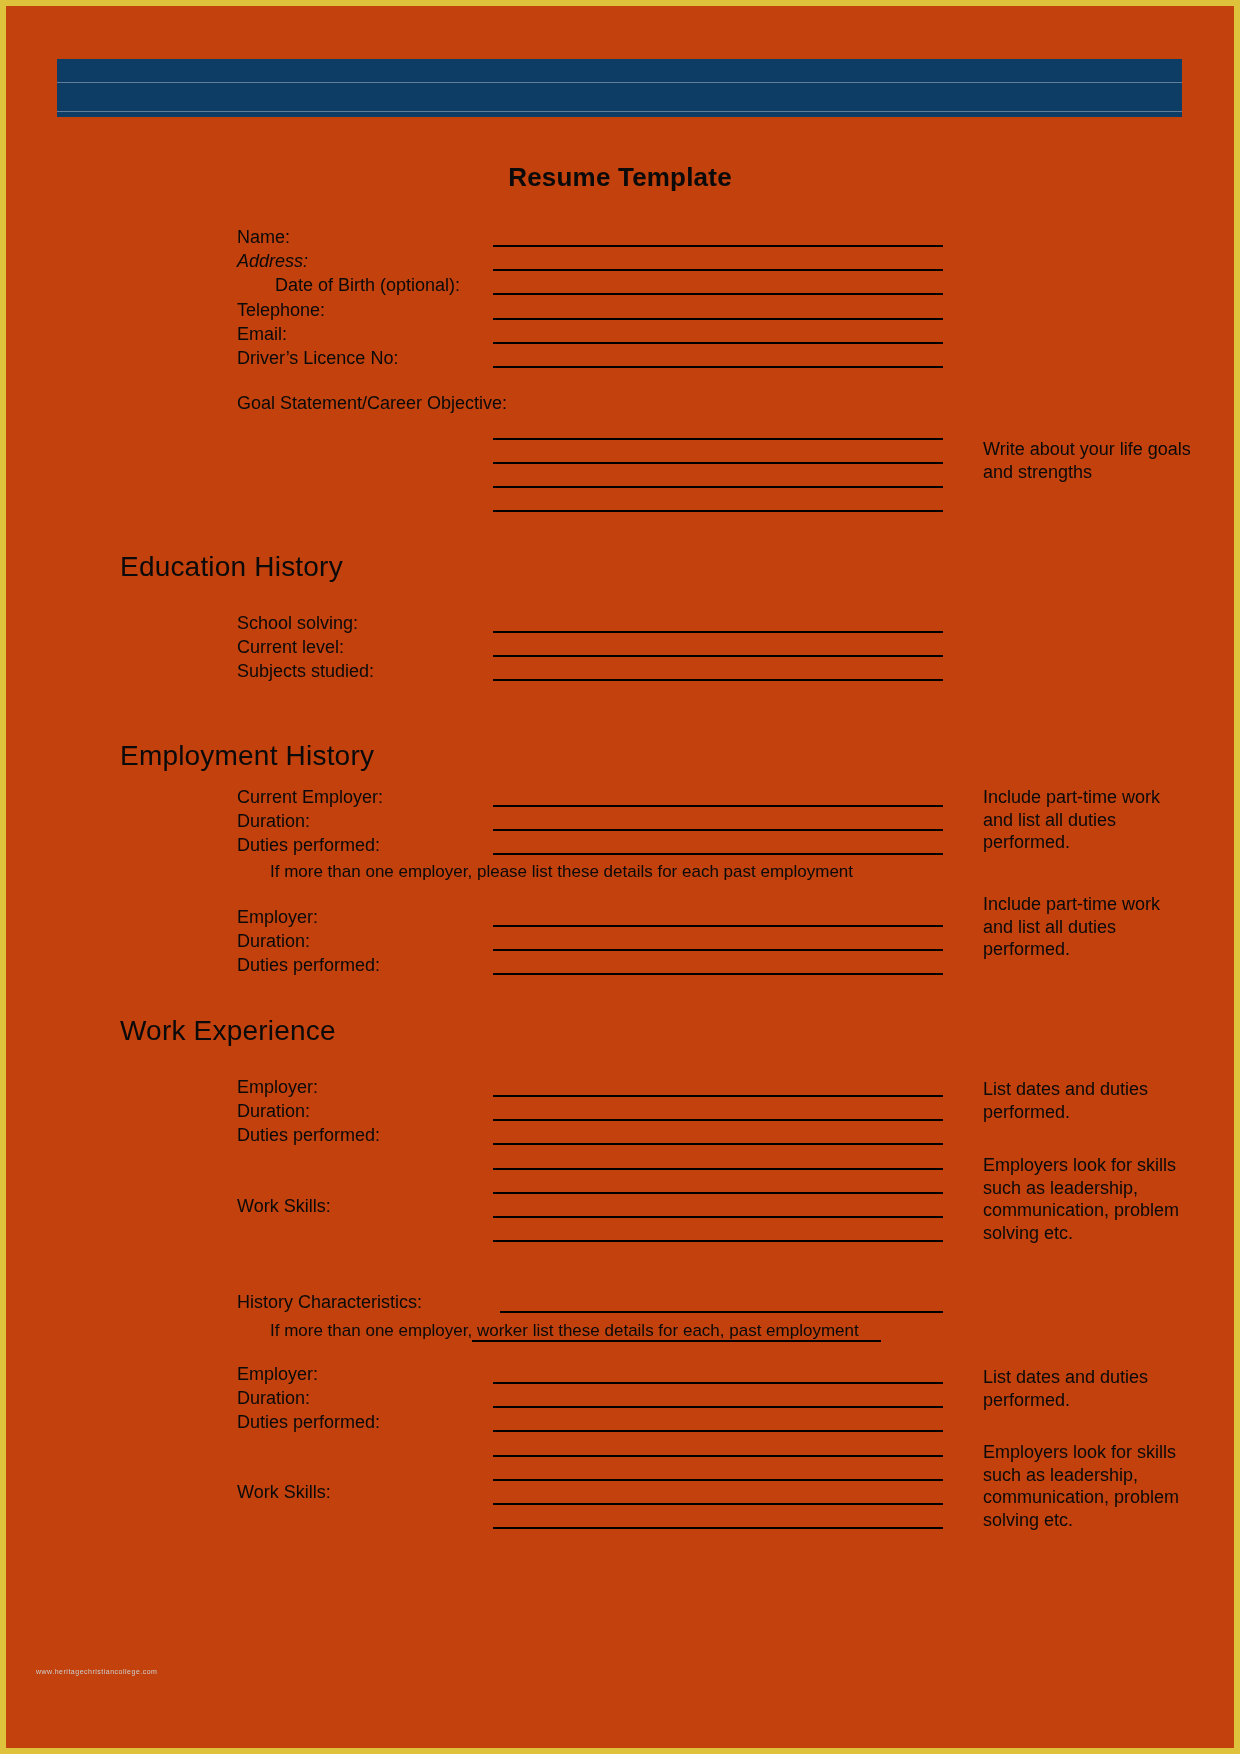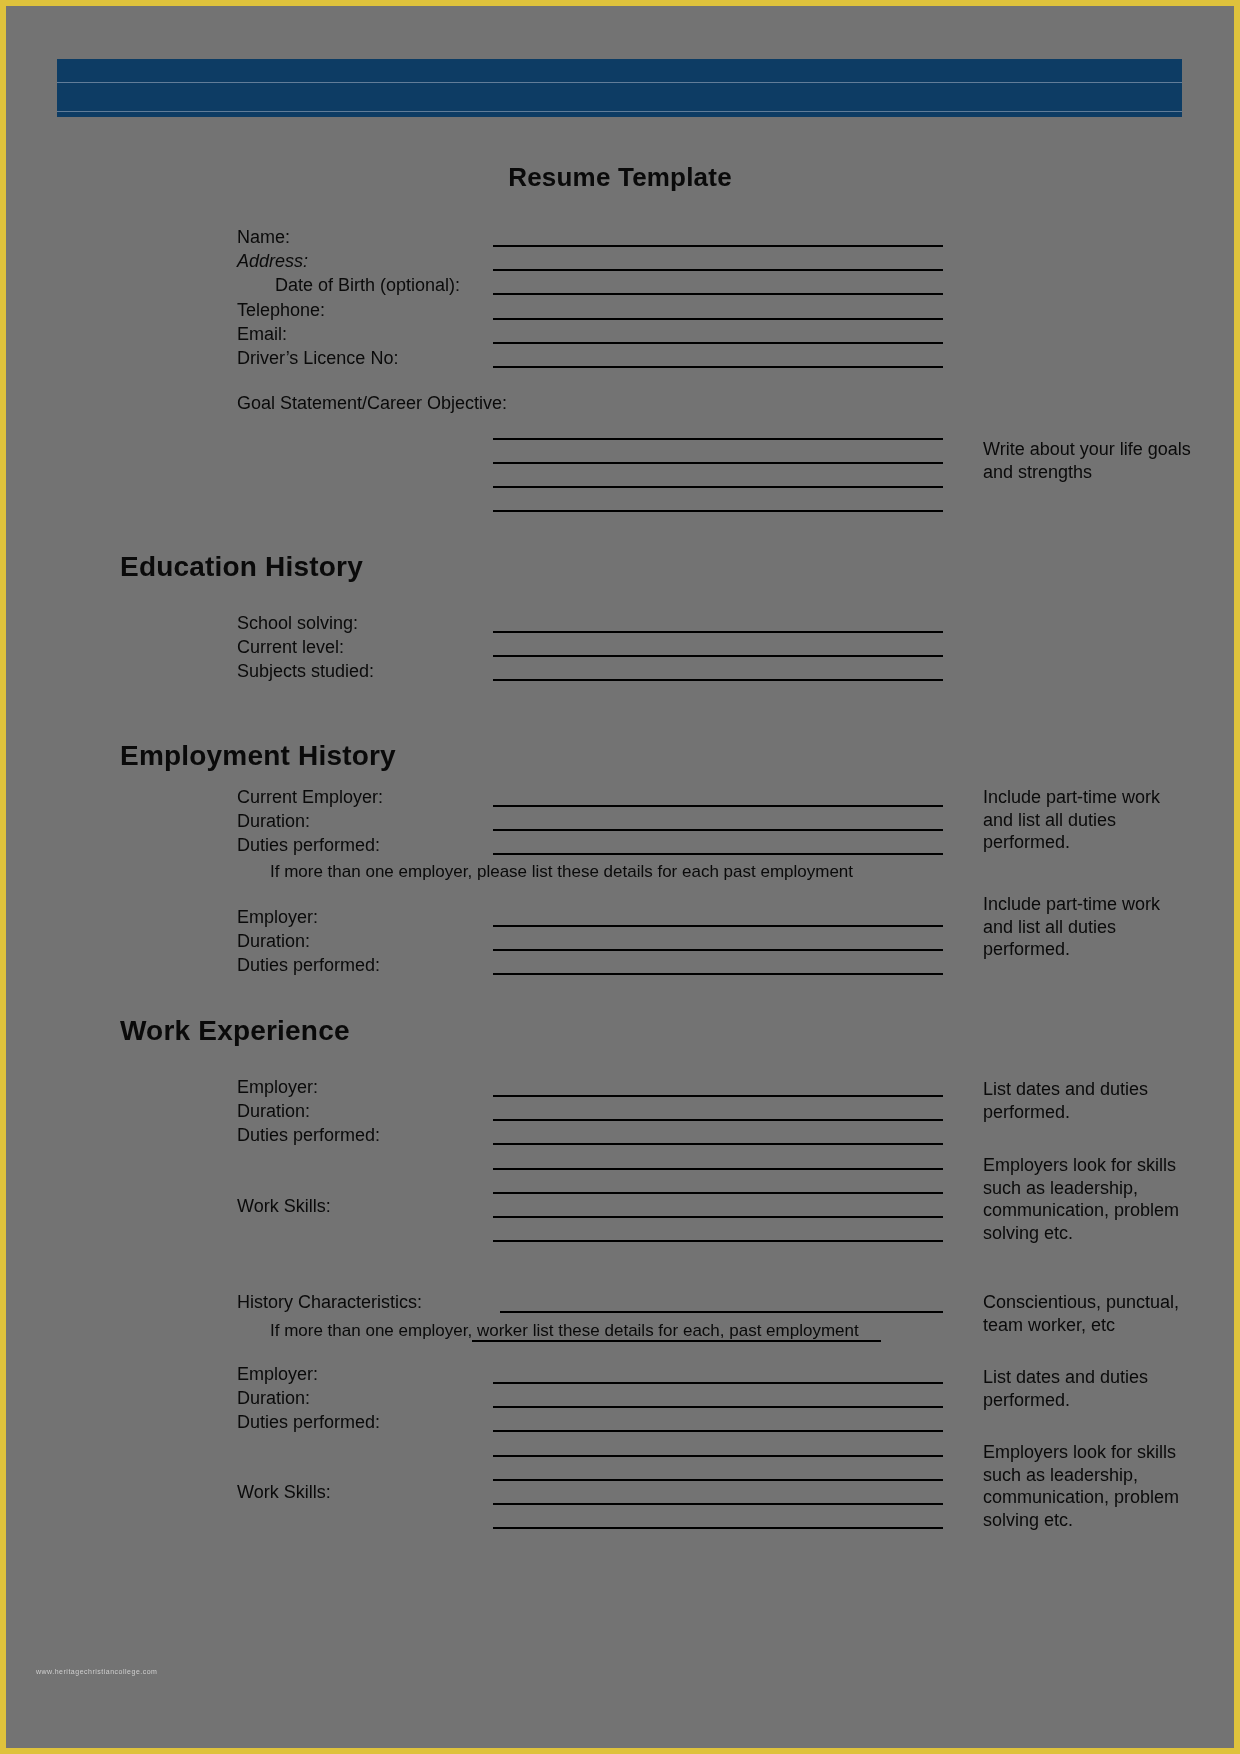--- a/index.html
+++ b/index.html
@@ -1,27 +1,27 @@
 <!DOCTYPE html>
 <html><head>
 <meta charset="utf-8">
 <style>
   html,body{margin:0;padding:0;background:#e8e8e8;}
   .page{
     position:relative;width:1240px;height:1754px;margin:0 auto;
-    background:#737373;overflow:hidden;
+    background:#c2410c;overflow:hidden;
     font-family:"Liberation Sans","DejaVu Sans",sans-serif;
     color:#0a0a0a;
   }
   .border-overlay{position:absolute;inset:0;border:6px solid #dec23c;pointer-events:none;z-index:9;}
   .navy-bar{position:absolute;left:57px;top:59px;width:1125px;height:58px;background:#0d3c64;}
   .navy-sep{position:absolute;left:0;width:100%;height:1px;background:#7e93ab;opacity:.75;}
   .page-title{position:absolute;left:0;top:162px;width:1240px;text-align:center;
     font-size:26px;font-weight:bold;letter-spacing:.2px;}
-  .h2{position:absolute;left:120px;font-size:28px;font-weight:bold;line-height:32px;letter-spacing:.2px;}
+  .h2{position:absolute;left:120px;font-size:28px;font-weight:normal;line-height:32px;letter-spacing:.2px;}
   .lbl{position:absolute;left:237px;font-size:18px;line-height:22px;white-space:nowrap;}
   .ln{position:absolute;left:493px;width:450px;height:0;border-top:2px solid #000;}
   .note{position:absolute;left:983px;width:212px;font-size:18px;line-height:22.5px;}
   .divider{position:absolute;left:270px;font-size:17px;line-height:22px;white-space:nowrap;}
   .u{border-bottom:2px solid #000;padding-right:22px;}
   .watermark{position:absolute;left:36px;top:1668px;font-size:7px;color:#cfcfcf;letter-spacing:.5px;}
 </style>
 </head>
 <body>
 
@@ -92,21 +92,20 @@
   <div class="ln" style="top:1168px;"></div>
   <div class="ln" style="top:1192px;"></div>
   <div class="lbl" style="top:1195px;">Work Skills:</div>
   <div class="ln" style="top:1216px;"></div>
   <div class="ln" style="top:1240px;"></div>
   <div class="note" style="top:1078px;">List dates and duties performed.</div>
   <div class="note" style="top:1154px;">Employers look for skills such as leadership, communication, problem solving etc.</div>
 
   <div class="lbl" style="top:1291px;">History Characteristics:</div>
   <div class="ln" style="top:1311px;left:500px;width:443px;"></div>
-  <div class="note" style="top:1291px;">Conscientious, punctual, team worker, etc</div>
 
   <div class="divider" style="top:1320px;"><span>If more than one employer,</span><span class="u"> worker list these details for each, past employment</span></div>
 
   <div class="lbl" style="top:1363px;">Employer:</div>
   <div class="ln" style="top:1382px;"></div>
   <div class="lbl" style="top:1387px;">Duration:</div>
   <div class="ln" style="top:1406px;"></div>
   <div class="lbl" style="top:1411px;">Duties performed:</div>
   <div class="ln" style="top:1430px;"></div>
   <div class="ln" style="top:1455px;"></div>

